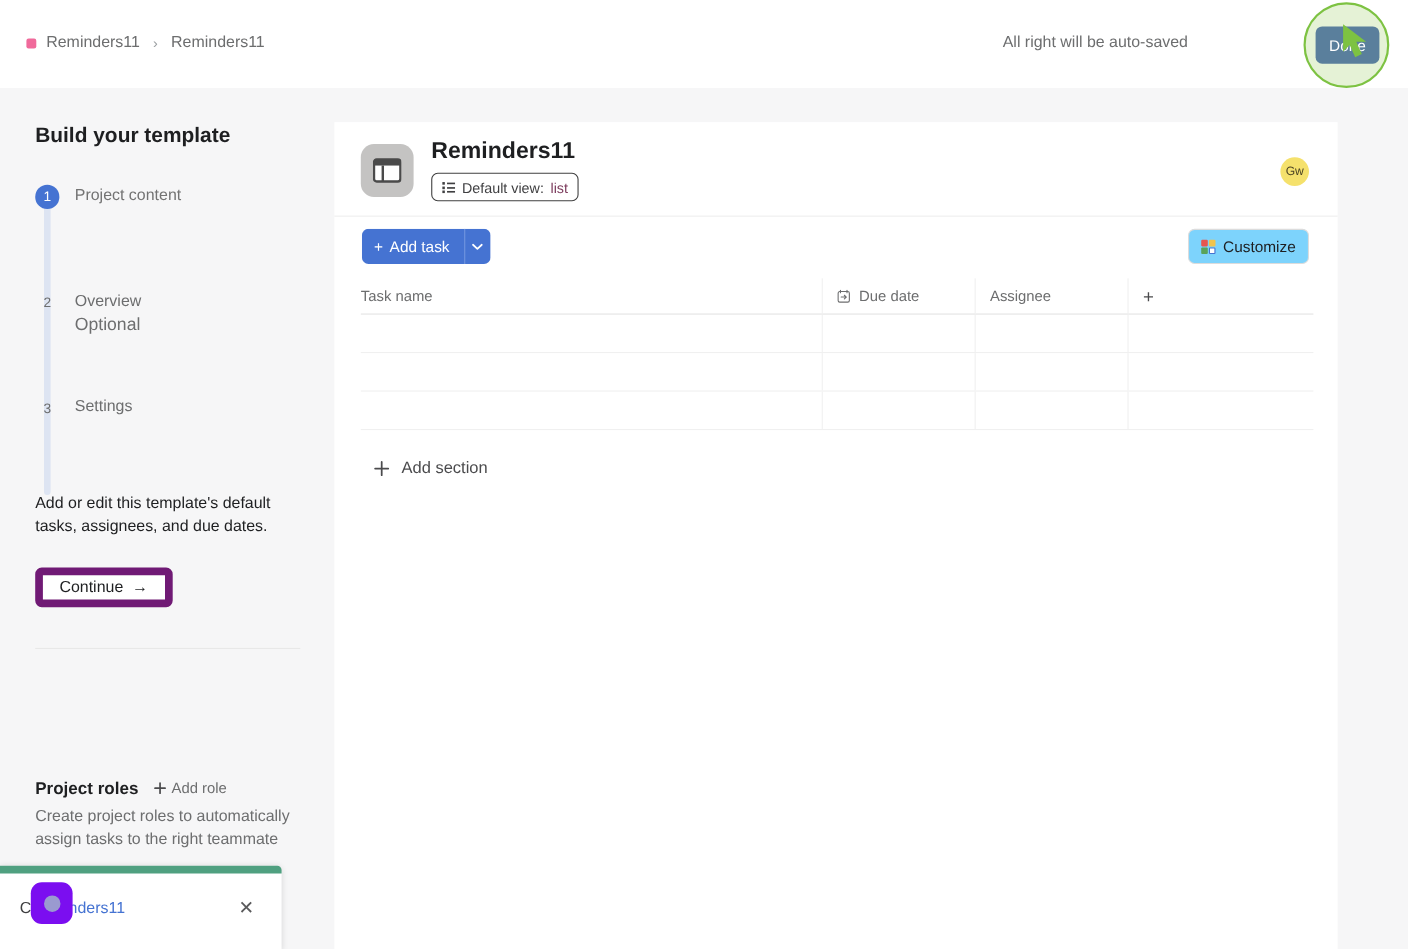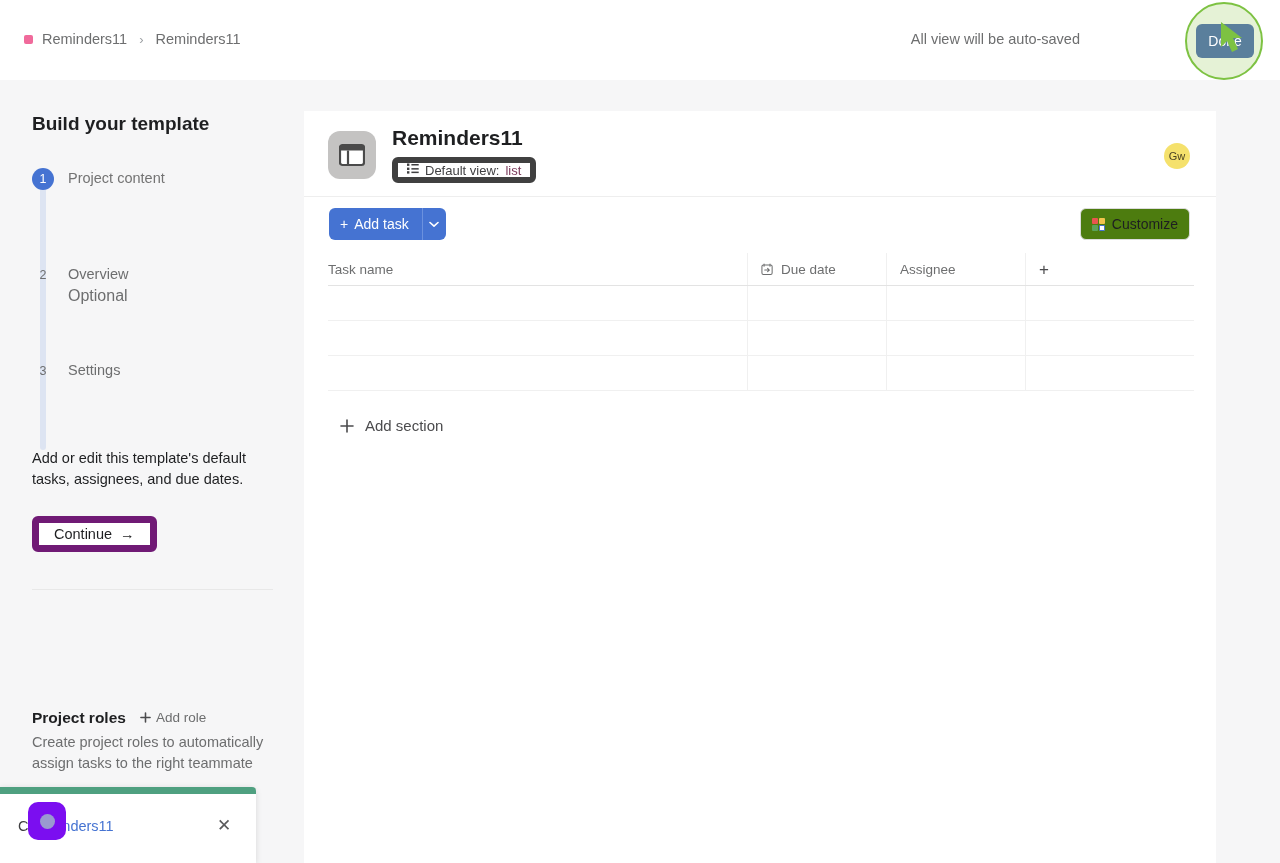--- a/index.html
+++ b/index.html
@@ -99,22 +99,22 @@
   .card-head { position: relative; height: 86px; border-bottom: 1px solid #eeeeee; }
   .proj-icon {
     position: absolute; left: 24px; top: 20px;
     width: 48px; height: 48px; border-radius: 12px; background: #c4c3c2;
     display: flex; align-items: center; justify-content: center;
   }
   .proj-title { position: absolute; left: 88px; top: 15px; font-size: 21px; font-weight: bold; color: #1e1f21; }
   .view-pill {
     position: absolute; left: 88px; top: 46px;
     height: 26px; padding: 0 9px;
-    border: 6px solid #404040; border-radius: 6px; background: #fff;
-    display: flex; align-items: flex-start; gap: 6px;
+    border: 1px solid #404040; border-radius: 6px; background: #fff;
+    display: flex; align-items: center; gap: 6px;
     font-size: 13px; color: #3f3f41; cursor: pointer;
   }
   .view-pill .val { color: #7b3a5b; }
   .avatar {
     position: absolute; right: 26px; top: 32px;
     width: 26px; height: 26px; border-radius: 50%;
     background: #f5e16c; color: #4a4223;
     font-size: 11px; display: flex; align-items: center; justify-content: center;
     cursor: pointer;
   }
@@ -131,21 +131,21 @@
     font-family: "Liberation Sans", sans-serif;
   }
   .addtask-caret {
     background: #4573d2; color: #fff; border: none;
     border-left: 1px solid #6b91de; width: 24px; cursor: pointer;
     display: flex; align-items: center; justify-content: center;
   }
   .customize {
     position: absolute; right: 26px; top: 11px;
     height: 32px; padding: 0 11px;
-    background: #4d7c0f; border: 1px solid #dcdcdc; border-radius: 6px;
+    background: #7dd3fc; border: 1px solid #dcdcdc; border-radius: 6px;
     display: flex; align-items: center; gap: 7px;
     font-size: 14px; color: #1e1f21; cursor: pointer;
     font-family: "Liberation Sans", sans-serif;
   }
   .cz-grid { width: 13px; height: 13px; display: grid; grid-template-columns: 6px 6px; grid-template-rows: 6px 6px; gap: 1px; }
   .cz-grid i { display: block; border-radius: 1px; }
 
   .table { position: absolute; left: 24px; top: 142px; width: 866px; }
   .trow { display: flex; height: 35px; border-bottom: 1px solid #f0f0f0; }
   .trow.head { height: 33px; border-bottom: 1px solid #e3e3e3; }
@@ -191,21 +191,21 @@
 <body>
 
 <div class="topbar">
   <div class="breadcrumb">
     <span class="bc-dot"></span>
     <span class="bc-link">Reminders11</span>
     <span class="bc-sep">›</span>
     <span class="bc-current">Reminders11</span>
   </div>
 
-  <div class="autosave">All view will be auto-saved</div>
+  <div class="autosave">All right will be auto-saved</div>
 
   <div class="done-wrap">
     <div class="done-highlight"></div>
     <button class="done-btn">Done</button>
     <svg class="cursor-arrow" viewBox="0 0 40 40">
       <path d="M8 2 L8 27 L14 21 L19 32 L25 29 L20 18 L29 18 Z" fill="#7dc242"></path>
     </svg>
   </div>
 </div>
 

